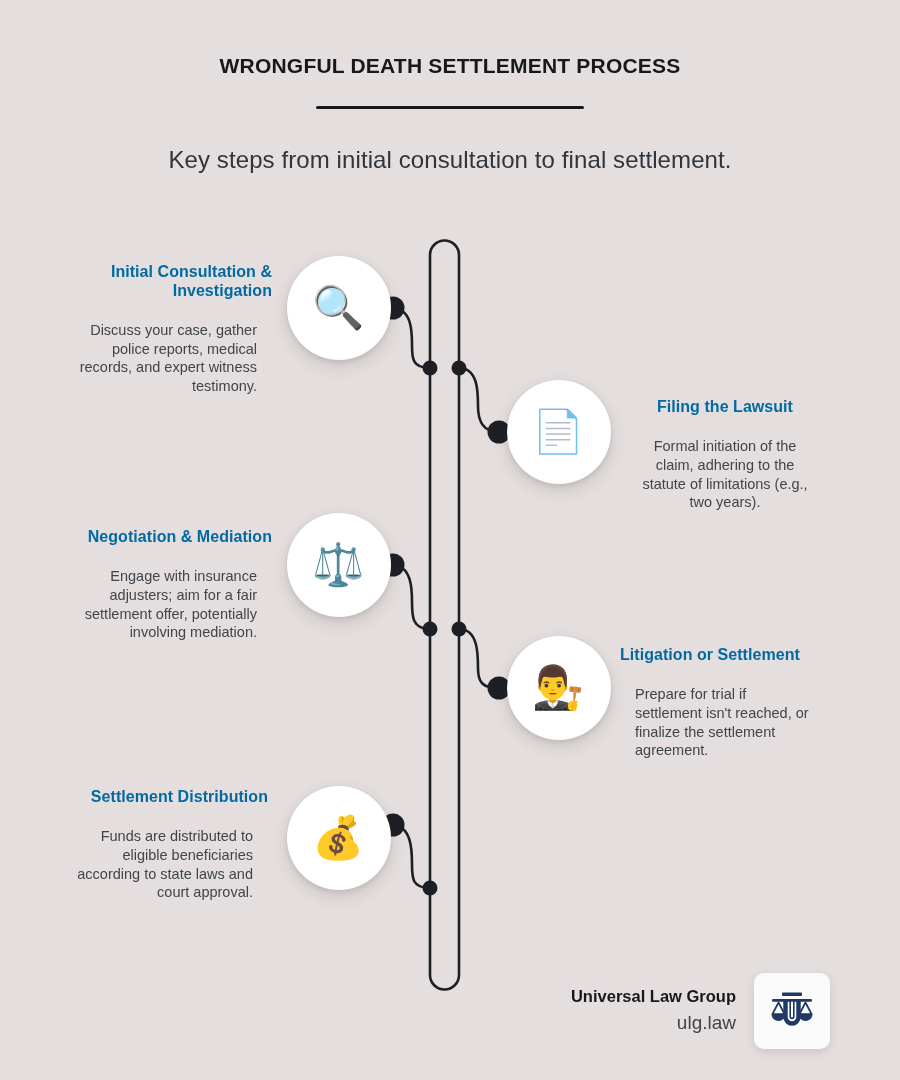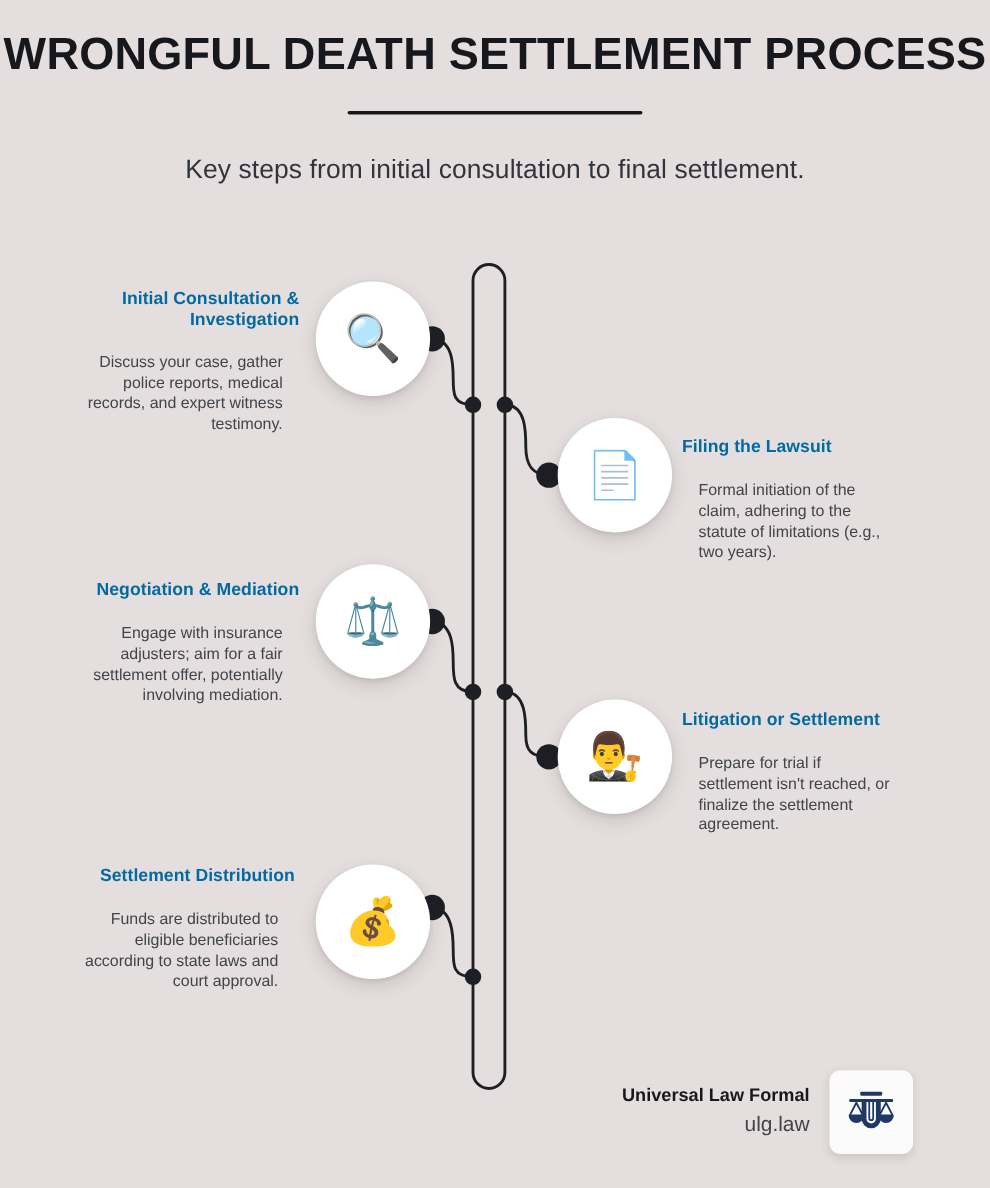--- a/index.html
+++ b/index.html
@@ -25,22 +25,22 @@
 
   
   .header {
     position: absolute;
     top: 0; left: 0;
     width: 900px;
     text-align: center;
   }
   .title {
     margin: 0;
-    padding-top: 27px;
-    font-size: 41px;
+    padding-top: 54px;
+    font-size: 21px;
     line-height: 1.12;
     font-weight: 700;
     letter-spacing: 0.2px;
     color: #17181d;
     text-transform: uppercase;
   }
   .divider {
     width: 268px;
     height: 3px;
     background: #17181d;
@@ -189,21 +189,21 @@
     <div class="step-text right-align" style="left:62px; top:263px;">
       <p class="step-title">Initial Consultation &amp; Investigation</p>
       <p class="step-desc">Discuss your case, gather police reports, medical records, and expert witness testimony.</p>
     </div>
   </div>
 
   <div class="step">
     <div class="bubble" style="left:507px; top:380px;">
       <span>📄</span>
     </div>
-    <div class="step-text left-align" style="left:620px; top:398px;">
+    <div class="step-text left-align" style="left:620px; top:398px;text-align:center;">
       <p class="step-title">Filing the Lawsuit</p>
       <p class="step-desc">Formal initiation of the claim, adhering to the statute of limitations (e.g., two years).</p>
     </div>
   </div>
 
   <div class="step">
     <div class="bubble" style="left:287px; top:513px;">
       <span>⚖️</span>
     </div>
     <div class="step-text right-align" style="left:62px; top:528px;">
@@ -227,21 +227,21 @@
       <span>💰</span>
     </div>
     <div class="step-text right-align" style="left:58px; top:788px;">
       <p class="step-title">Settlement Distribution</p>
       <p class="step-desc">Funds are distributed to eligible beneficiaries according to state laws and court approval.</p>
     </div>
   </div>
 
   <div class="footer">
     <div class="footer-text">
-      <div class="brand-name">Universal Law Formal</div>
+      <div class="brand-name">Universal Law Group</div>
       <div class="brand-url">ulg.law</div>
     </div>
     <div class="logo-box">
       <svg width="52" height="52" viewBox="0 0 52 52" xmlns="http://www.w3.org/2000/svg">
 
         <rect x="16" y="7.5" width="20" height="3.6" rx="1" fill="#1f3864"></rect>
 
         <rect x="6" y="14" width="40" height="2.8" rx="1.2" fill="#1f3864"></rect>
 
         <path d="M 12.5 17.5 L 18.5 29 L 6.5 29 Z" fill="#fbfbfb" stroke="#1f3864" stroke-width="1.7" stroke-linejoin="round"></path>

